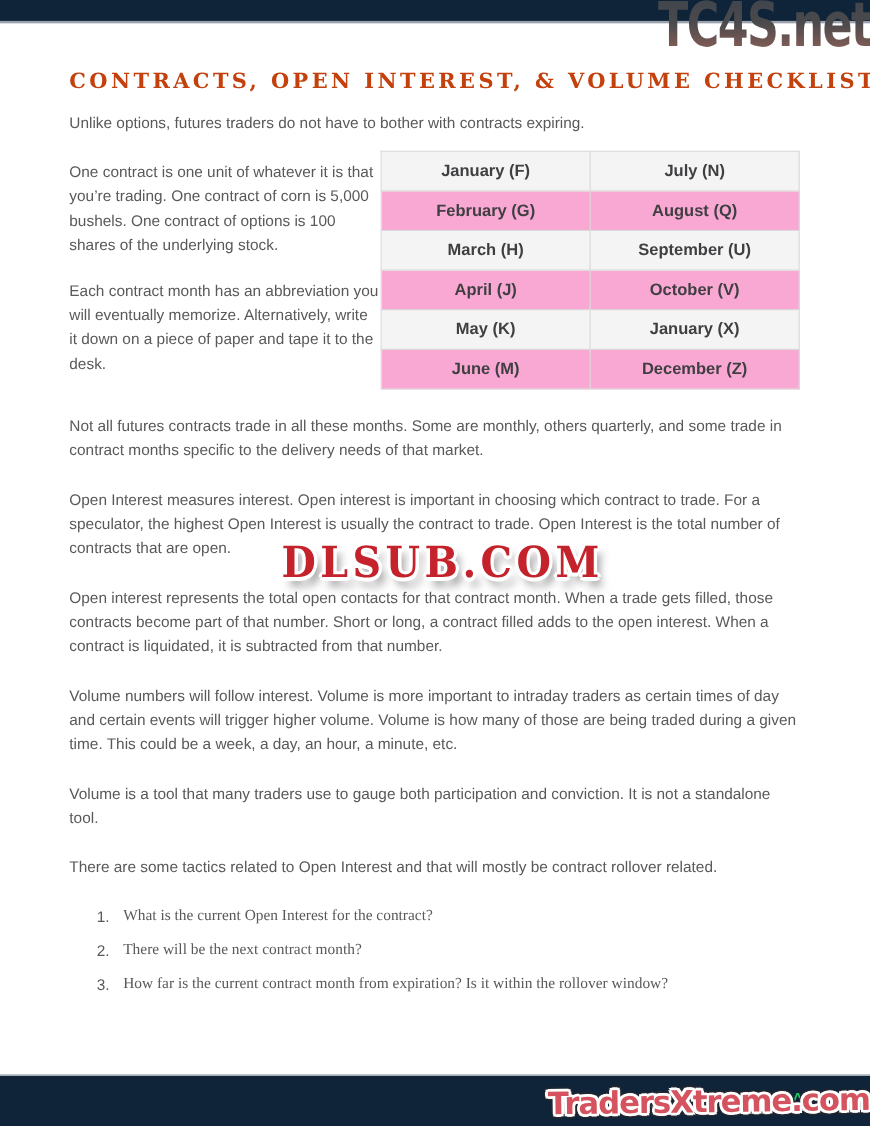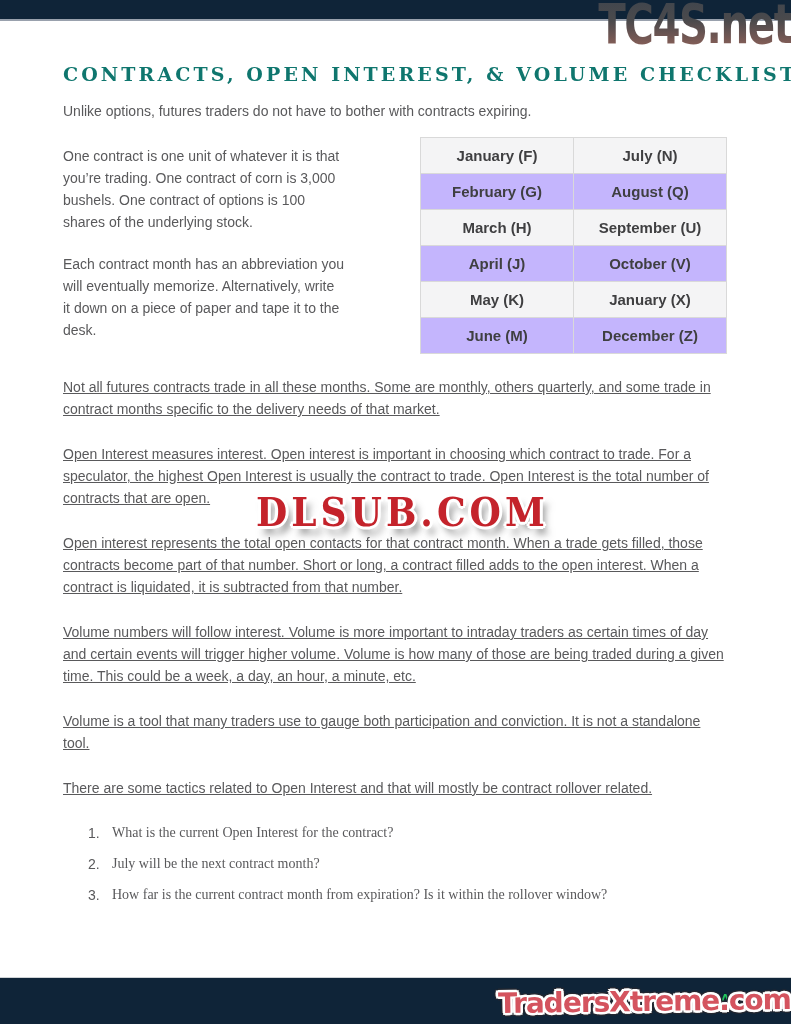--- a/index.html
+++ b/index.html
@@ -41,51 +41,51 @@
   .content {
     position: absolute; top: 21px; left: 63px; right: 64px;
     z-index: 2;
   }
   .title {
     margin: 41px 0 0 0;
     font-family: "DejaVu Serif", serif;
     font-weight: 700;
     font-size: 19px; line-height: 24px;
     letter-spacing: 3.1px;
-    color: #0f766e;
+    color: #c2410c;
     white-space: nowrap;
   }
   .body-text, .intro {
     font-size: 14px; line-height: 22px;
     color: #59595b;
   }
   .intro { }
 
   .cols { display: flex; margin-top: 15px; }
   .left-col { width: 282px; padding-top: 8px; }
   .left-col p { margin: 0; font-size: 14px; line-height: 22px; color: #59595b; }
   .left-col p + p { margin-top: 20px; }
 
   .months-table {
     margin-left: auto;
-    width: 307px;
+    width: 381px;
     border-collapse: collapse;
     align-self: flex-start;
   }
   .months-table td {
     width: 50%; height: 33px;
     border: 1px solid #d9d9d9;
     text-align: center; vertical-align: middle;
     font-weight: bold; font-size: 15px;
     color: #3f3f41;
-    background: #c4b5fd;
+    background: #f9a8d4;
   }
   .months-table tr:nth-child(odd) td { background: #f4f4f5; }
 
-  p.para { margin: 23px 0 0 0; text-decoration: underline; }
+  p.para { margin: 23px 0 0 0; }
   p.para.first { margin-top: 22px; }
 
   .checklist { margin-top: 23px; padding-left: 25px; }
   .check-item { display: flex; margin-top: 9px; }
   .check-item:first-child { margin-top: 0; }
   .check-item .num {
     width: 24px; flex: 0 0 24px;
     font-size: 14px; line-height: 22px; color: #59595b;
   }
   .check-item .txt { font-size: 14px; line-height: 22px; color: #59595b; font-family: Liberation Serif, serif; }
@@ -159,21 +159,21 @@
 <div class="tc4s">TC4S.net</div>
 
 <div class="content">
 
   <h1 class="title">CONTRACTS, OPEN INTEREST, &amp; VOLUME CHECKLIST</h1>
 
   <p class="intro">Unlike options, futures traders do not have to bother with contracts expiring.</p>
 
   <div class="cols">
     <div class="left-col">
-      <p>One contract is one unit of whatever it is that you’re trading. One contract of corn is 3,000 bushels. One contract of options is 100 shares of the underlying stock.</p>
+      <p>One contract is one unit of whatever it is that you’re trading. One contract of corn is 5,000 bushels. One contract of options is 100 shares of the underlying stock.</p>
       <p>Each contract month has an abbreviation you will eventually memorize. Alternatively, write it down on a piece of paper and tape it to the desk.</p>
     </div>
     <table class="months-table">
       <tbody>
         <tr>
           <td>January (F)</td>
           <td>July (N)</td>
         </tr>
         <tr>
           <td>February (G)</td>
@@ -206,21 +206,21 @@
   <p class="body-text para">Volume is a tool that many traders use to gauge both participation and conviction. It is not a standalone tool.</p>
   <p class="body-text para">There are some tactics related to Open Interest and that will mostly be contract rollover related.</p>
 
   <div class="checklist">
     <div class="check-item">
       <span class="num">1.</span>
       <span class="txt">What is the current Open Interest for the contract?</span>
     </div>
     <div class="check-item">
       <span class="num">2.</span>
-      <span class="txt">July will be the next contract month?</span>
+      <span class="txt">There will be the next contract month?</span>
     </div>
     <div class="check-item">
       <span class="num">3.</span>
       <span class="txt">How far is the current contract month from expiration? Is it within the rollover window?</span>
     </div>
   </div>
 
 </div>
 
 <div class="dlsub">DLSUB.COM</div>

